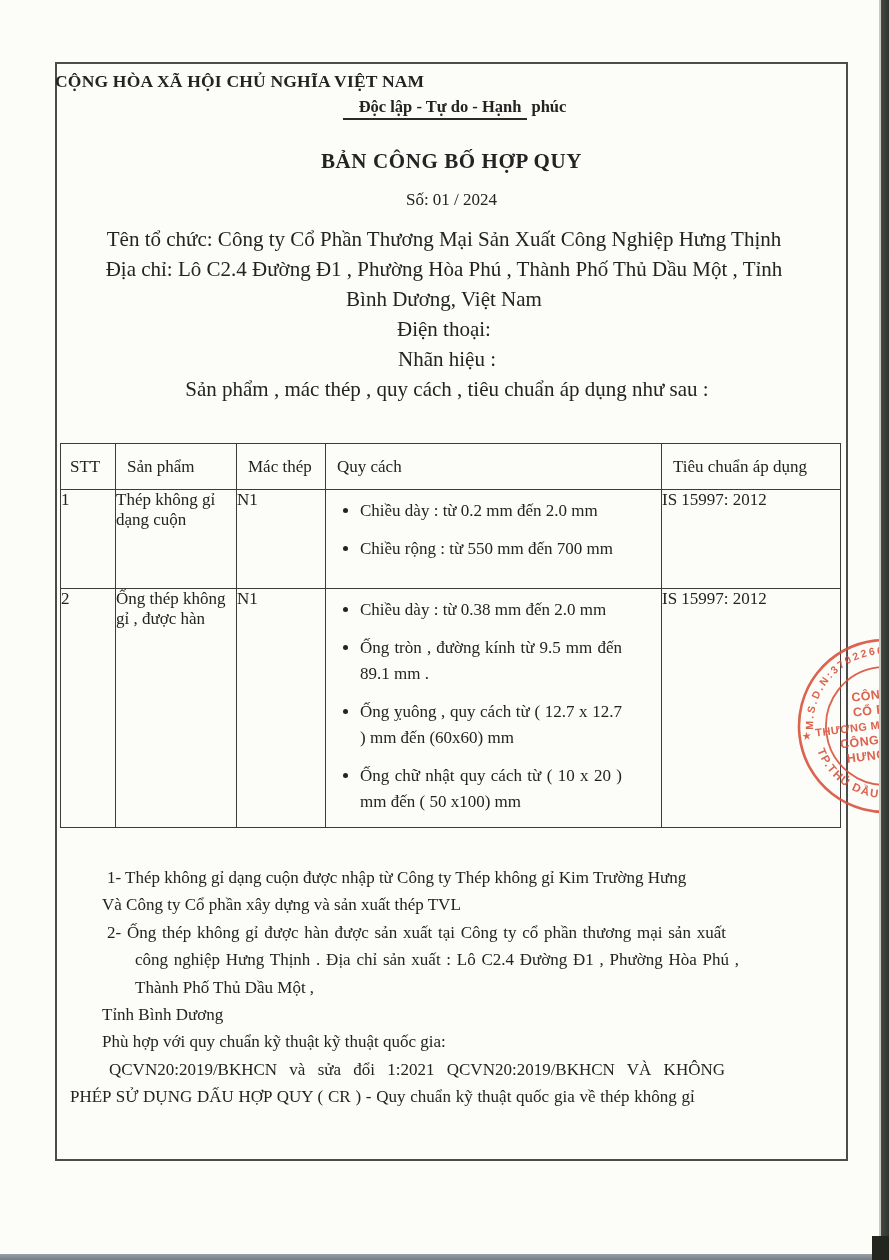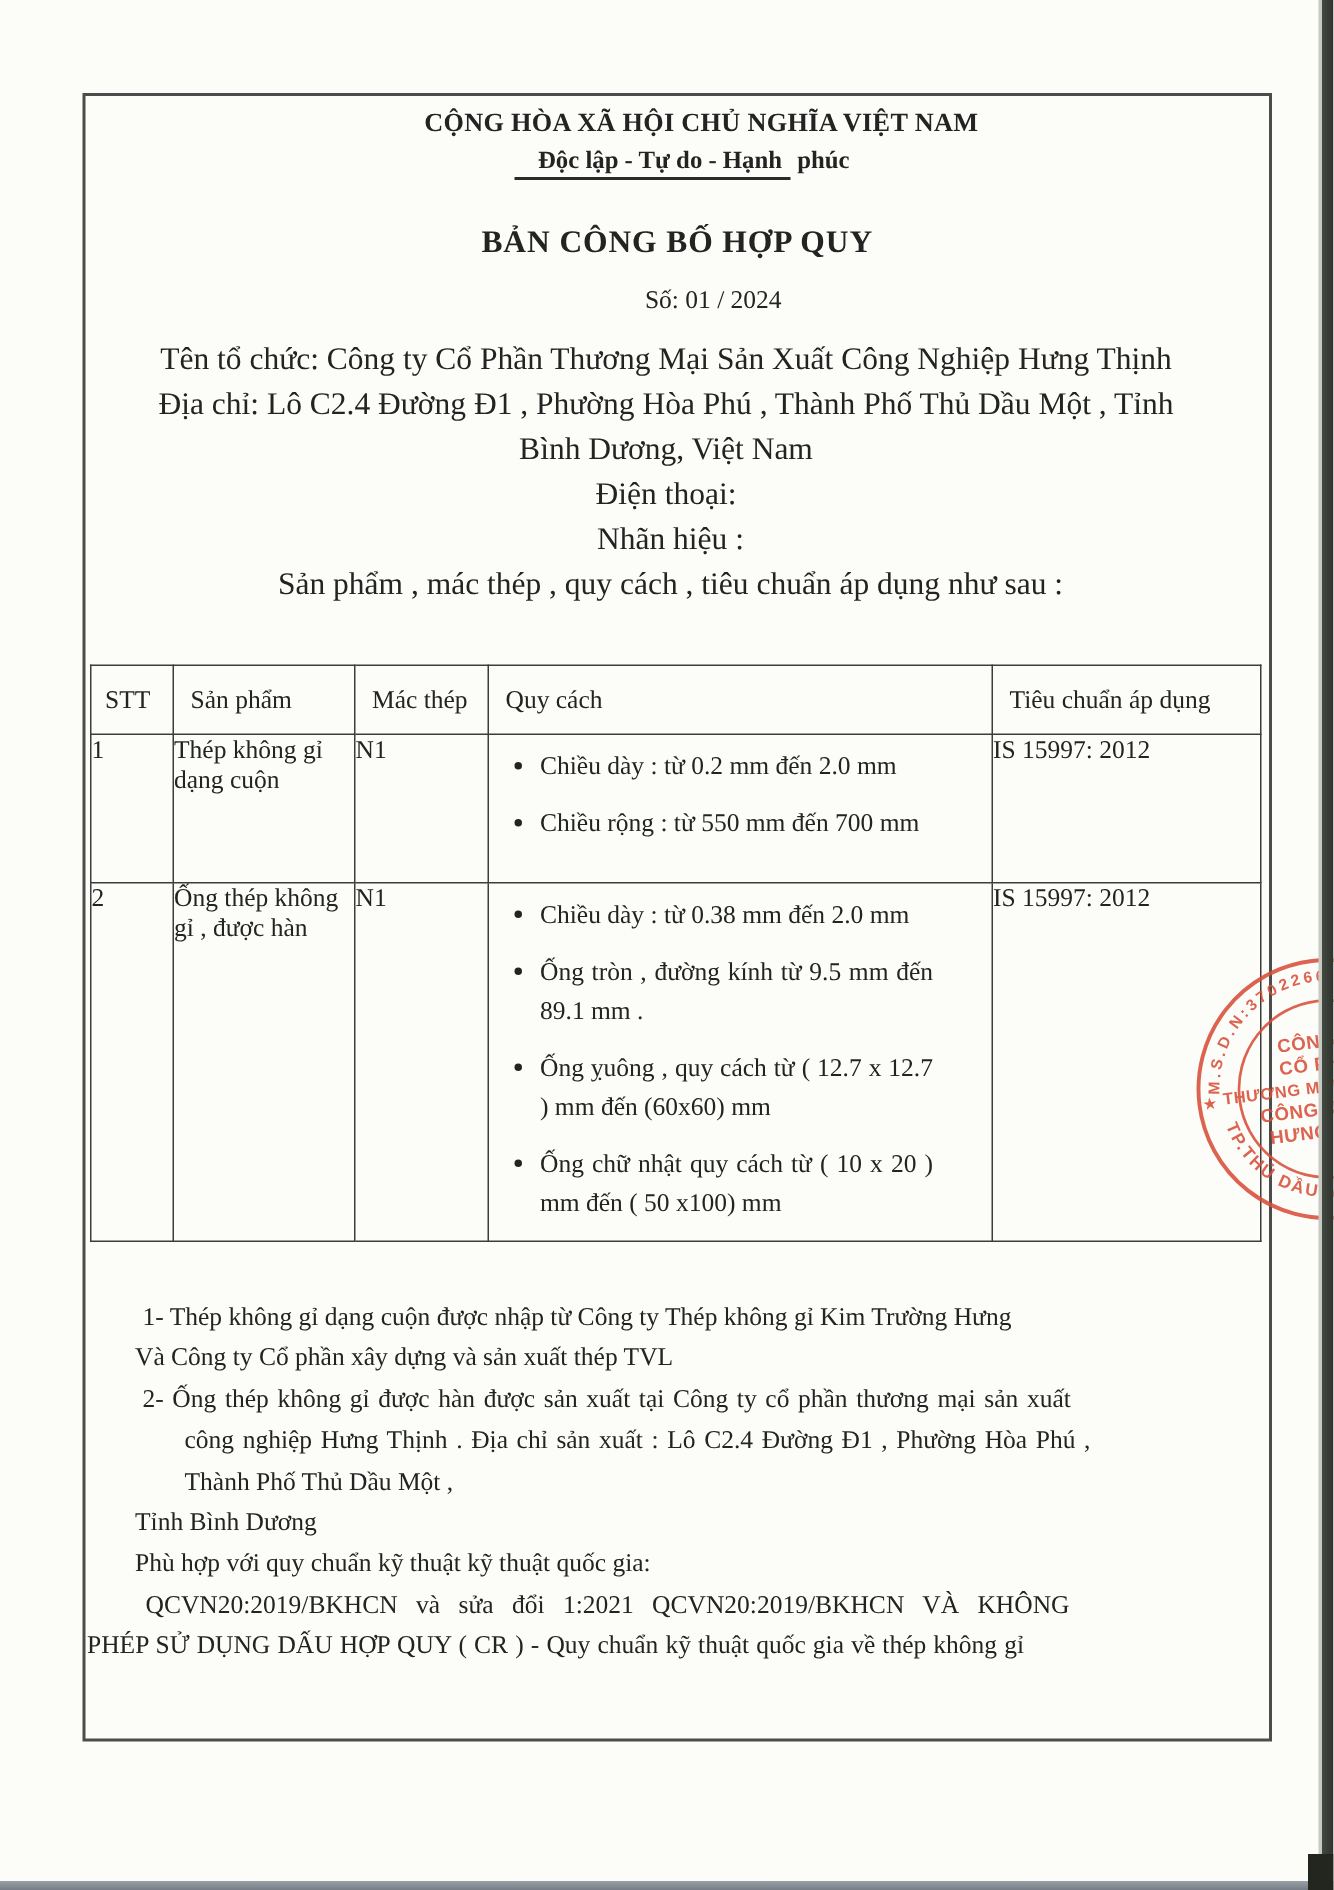--- a/index.html
+++ b/index.html
@@ -15,28 +15,28 @@
   .edge-right{position:absolute;top:0;right:0;width:10px;height:1260px;
     background:linear-gradient(to right,#c9c9c4 0 2px,#434a42 2px,#2f352e 100%);z-index:40;}
   .edge-bottom{position:absolute;left:0;bottom:0;width:889px;height:6px;
     background:linear-gradient(to bottom,#9aa0a8,#767d86);z-index:39;}
   .edge-corner{position:absolute;right:0;bottom:0;width:17px;height:24px;background:#23251f;z-index:41;}
 
   
   .content-box{position:absolute;left:55px;top:62px;width:793px;height:1099px;
     box-sizing:border-box;border:2px solid #4c4c4c;background:transparent;}
 
-  .nat-title{position:absolute;left:71px;top:71px;width:793px;text-align:center;
+  .nat-title{position:absolute;left:55px;top:71px;width:793px;
     font-weight:bold;font-size:17.5px;letter-spacing:.2px;}
   .motto{position:absolute;left:55px;top:97px;width:799px;text-align:center;
     font-weight:bold;font-size:16.5px;}
   .motto .u{border-bottom:2px solid #2a2a2a;padding:0 6px 2px 16px;}
   .doc-title{position:absolute;left:55px;top:149px;width:793px;text-align:center;
     font-weight:bold;font-size:21px;letter-spacing:.6px;}
-  .doc-no{position:absolute;left:55px;top:190px;width:793px;text-align:center;font-size:17px;margin-left:24px;}
+  .doc-no{position:absolute;left:55px;top:190px;width:793px;text-align:center;font-size:17px;}
 
   .info{position:absolute;left:76px;top:224px;width:736px;font-size:21px;line-height:30px;text-align:center;}
   .info .ind{padding-left:6px;}
   .b{font-weight:bold;}
 
   table.spec{position:absolute;left:60px;top:443px;width:780px;border-collapse:collapse;
     font-size:17px;table-layout:fixed;}
   table.spec col.c0{width:55px;}  table.spec col.c1{width:121px;}
   table.spec col.c2{width:89px;}  table.spec col.c3{width:336px;}
   table.spec col.c4{width:179px;}
@@ -45,21 +45,21 @@
   table.spec thead th{height:45px;vertical-align:middle;padding-left:11px;}
   table.spec thead th.cc{padding-left:9px;margin-left:21px;}
   td.num,td.grade{text-align:center;padding-top:11px;}
   tr.r1 td{height:98px;} tr.r2 td{height:228px;}
   td.prod{padding:11px 11px 0 12px;text-align:justify;}
   td.qc{padding:6px 14px 0 10px;}
   td.qc ul{margin:0;padding:0 0 0 34px;list-style:disc;}
   td.qc li{margin:8px 0 12px 0;text-align:justify;line-height:26px;width:262px;}
   td.std{padding:11px 8px 0 11px;}
 
-  .notes{position:absolute;left:57px;top:864px;width:788px;font-size:17px;line-height:27.4px;}
+  .notes{position:absolute;left:69px;top:864px;width:788px;font-size:17px;line-height:27.4px;}
   .n0{margin-left:38px;} .n1{margin-left:33px;}
   .n2{margin-left:38px;word-spacing:1.5px;}
   .n3{margin-left:66px;word-spacing:1.5px;}
   .n4{margin-left:66px;} .n5{margin-left:33px;} .n6{margin-left:33px;}
   .n7{margin-left:40px;word-spacing:8px;}
   .n8{margin-left:1px;word-spacing:.5px;}
 
   
   svg.stamp{position:absolute;left:780px;top:620px;width:220px;height:220px;z-index:20;}
   .seal-stroke{fill:none;stroke:#d84f38;}

